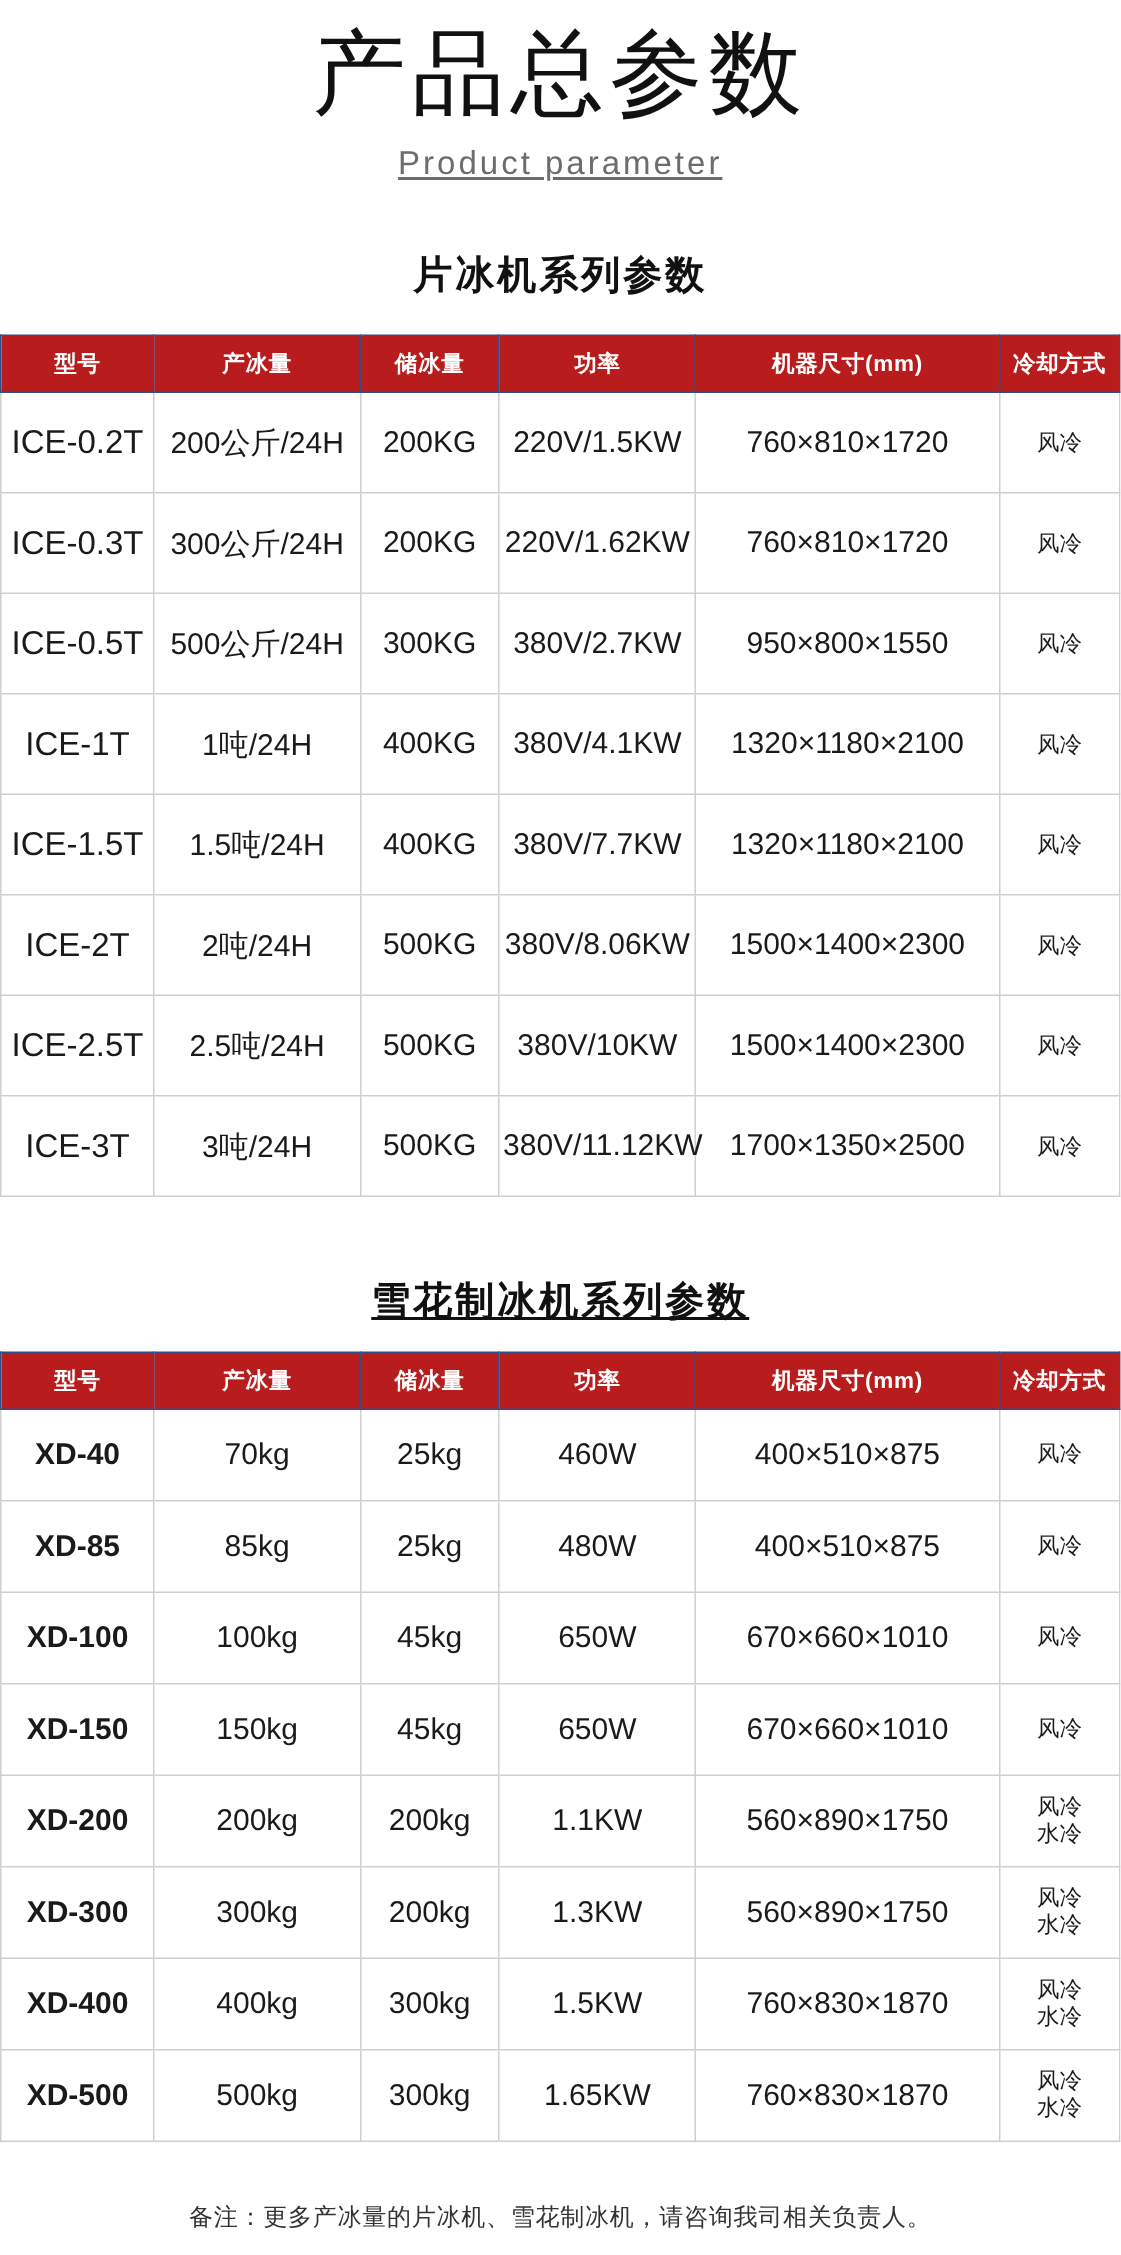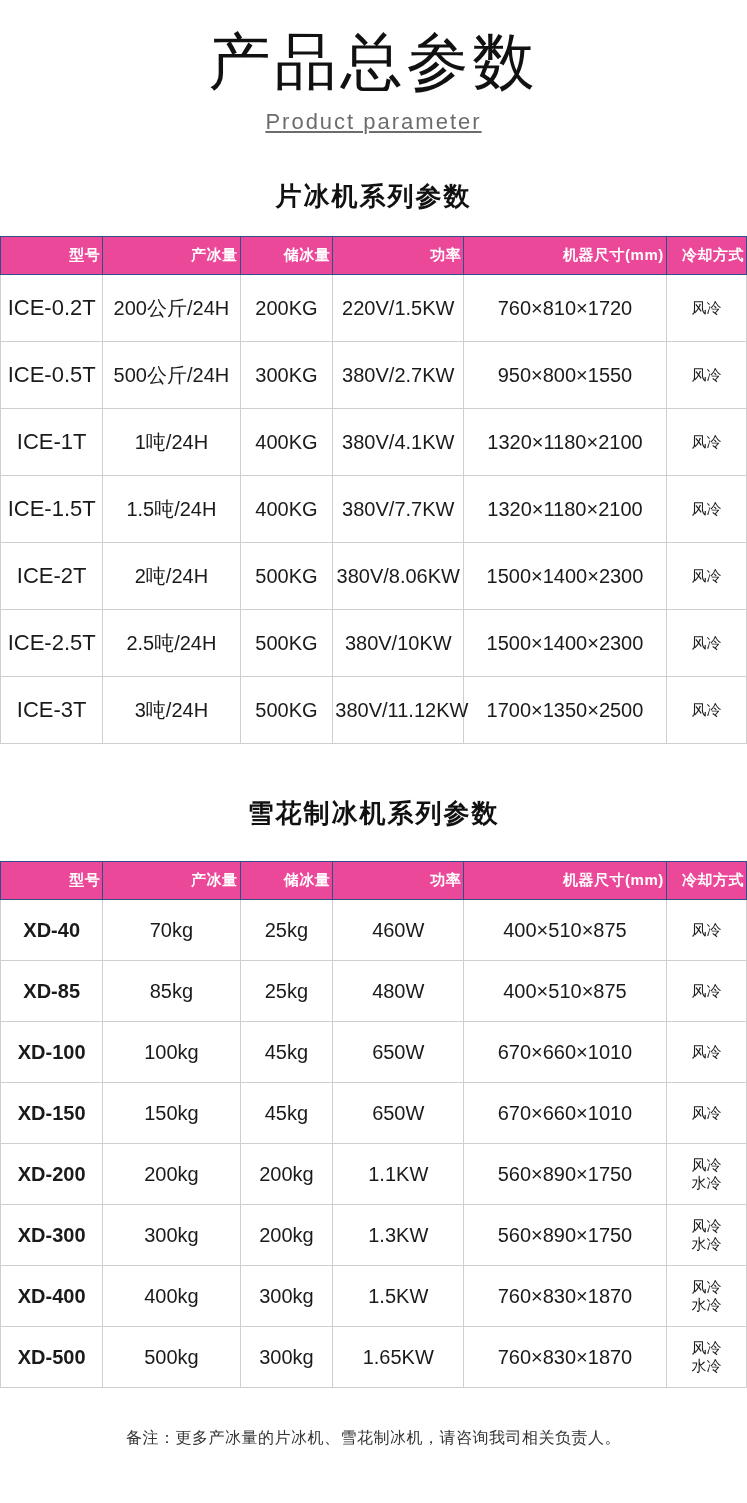--- a/index.html
+++ b/index.html
@@ -17,21 +17,21 @@
   .page {
     width: 747px;
     height: 1503px;
     position: relative;
     box-sizing: border-box;
   }
 
   
   .header {
     text-align: center;
-    padding-top: 26px;
+    padding-top: 13px;
   }
   .main-title {
     font-family: "DejaVu Sans", "Liberation Sans", sans-serif;
     font-size: 62px;
     line-height: 1.15;
     font-weight: 400;
     letter-spacing: 4px;
     color: #111;
     margin: 0;
   }
@@ -46,37 +46,37 @@
 
   
   .section-title {
     text-align: center;
     font-size: 26px;
     font-weight: bold;
     color: #111;
     letter-spacing: 2px;
   }
   #section-title-1 { margin-top: 44px; margin-bottom: 22px; }
-  #section-title-2 { margin-top: 52px; margin-bottom: 30px; }
+  #section-title-2 { margin-top: 52px; margin-bottom: 16px; text-decoration: underline; }
 
   
   table.param-table {
     border-collapse: collapse;
     width: 747px;
     table-layout: fixed;
     background: #ffffff;
   }
   table.param-table th {
-    background: #ec4899;
+    background: #b91c1c;
     color: #ffffff;
     font-size: 15px;
     font-weight: bold;
     padding: 9px 2px;
     border: 1px solid #2e4f8a;
-    text-align: right;
+    text-align: center;
     letter-spacing: 0.5px;
   }
   table.param-table td {
     border: 1px solid #cfcfcf;
     text-align: center;
     color: #1a1a1a;
     padding: 0 2px;
   }
 
   
@@ -139,20 +139,28 @@
     <tbody>
         <tr>
           <td class="c-model">ICE-0.2T</td>
           <td class="c-output">200公斤/24H</td>
           <td class="c-storage">200KG</td>
           <td class="c-power">220V/1.5KW</td>
           <td class="c-size">760×810×1720</td>
           <td class="c-cool">风冷</td>
         </tr>
         <tr>
+          <td class="c-model">ICE-0.3T</td>
+          <td class="c-output">300公斤/24H</td>
+          <td class="c-storage">200KG</td>
+          <td class="c-power">220V/1.62KW</td>
+          <td class="c-size">760×810×1720</td>
+          <td class="c-cool">风冷</td>
+        </tr>
+        <tr>
           <td class="c-model">ICE-0.5T</td>
           <td class="c-output">500公斤/24H</td>
           <td class="c-storage">300KG</td>
           <td class="c-power">380V/2.7KW</td>
           <td class="c-size">950×800×1550</td>
           <td class="c-cool">风冷</td>
         </tr>
         <tr>
           <td class="c-model">ICE-1T</td>
           <td class="c-output">1吨/24H</td>

